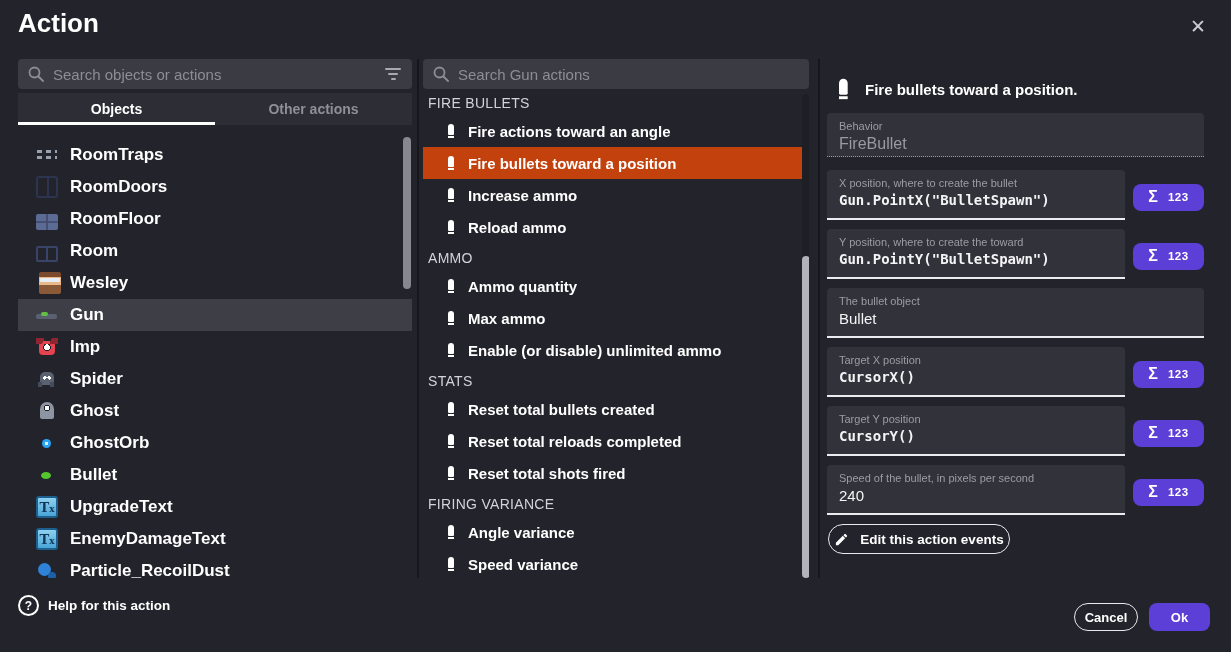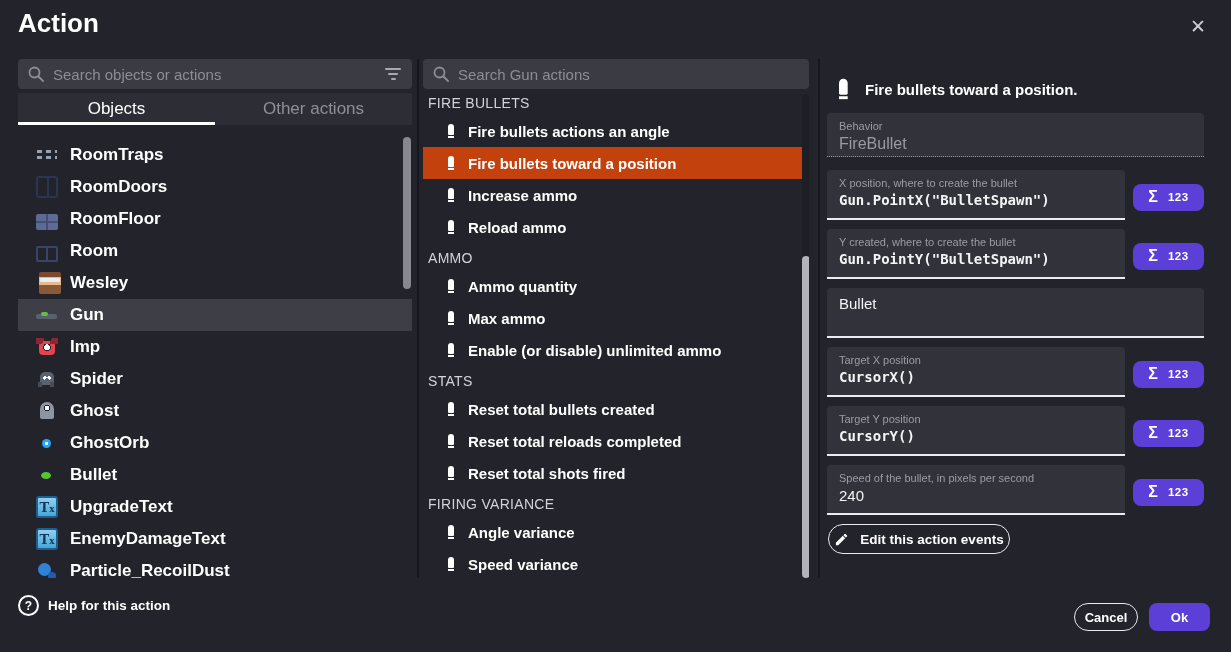--- a/index.html
+++ b/index.html
@@ -30,21 +30,21 @@
   .searchbar input { flex:1; background:transparent; border:none; outline:none;
                      color:#e8e8ee; font-size:15px; font-family:"Liberation Sans",sans-serif; }
   .searchbar input::placeholder { color:#8d8d96; opacity:1; }
   .filter { display:flex; flex-direction:column; gap:3px; align-items:center; width:18px; cursor:pointer; }
   .filter i { display:block; height:2px; background:#a9a9b2; border-radius:1px; }
   .filter i:nth-child(1){ width:16px; } .filter i:nth-child(2){ width:10px; } .filter i:nth-child(3){ width:5px; }
 
   
   .tabs { display:flex; margin-top:4px; height:32px; background:#2d2d35; }
   .tab { flex:1; display:flex; align-items:center; justify-content:center;
-         font-size:17px; font-weight:400; color:#8f8f98; cursor:pointer; position:relative; }
+         font-size:14px; font-weight:700; color:#8f8f98; cursor:pointer; position:relative; }
   .tab.active { color:#fff; }
   .tab.active::after { content:""; position:absolute; left:0; right:0; bottom:0; height:3px; background:#fff; }
 
   
   .obj-list { margin-top:14px; }
   .obj-row { height:32px; display:flex; align-items:center; padding-left:18px; gap:12px; cursor:pointer; }
   .obj-row.selected { background:#3e3e47; }
   .obj-row .name { font-size:17px; font-weight:700; color:#fff; }
 
   .oicon { width:22px; height:22px; flex:0 0 22px; position:relative; }
@@ -232,21 +232,21 @@
       <input placeholder="Search Gun actions" style="">
     </div>
     <div class="groups" id="actionGroups">
         <div class="group">
           <div class="ghead">FIRE BULLETS</div>
           <div class="act-row">
             <div class="bicon">
               <div class="b1"></div>
               <div class="b2"></div>
             </div>
-            <div class="lbl">Fire bullets actions an angle</div>
+            <div class="lbl">Fire actions toward an angle</div>
           </div>
           <div class="act-row selected">
             <div class="bicon">
               <div class="b1"></div>
               <div class="b2"></div>
             </div>
             <div class="lbl">Fire bullets toward a position</div>
           </div>
           <div class="act-row">
             <div class="bicon">
@@ -355,30 +355,31 @@
             <div class="flabel">X position, where to create the bullet</div>
             <div class="fvalue mono">Gun.PointX("BulletSpawn")</div>
           </div>
           <button class="sigma">
             <span class="sg">Σ</span>
             <span class="n">123</span>
           </button>
         </div>
         <div class="frow mb9">
           <div class="field">
-            <div class="flabel">Y created, where to create the bullet</div>
+            <div class="flabel">Y position, where to create the toward</div>
             <div class="fvalue mono">Gun.PointY("BulletSpawn")</div>
           </div>
           <button class="sigma">
             <span class="sg">Σ</span>
             <span class="n">123</span>
           </button>
         </div>
         <div class="frow mb9">
           <div class="field full">
+            <div class="flabel">The bullet object</div>
             <div class="fvalue">Bullet</div>
           </div>
         </div>
         <div class="frow mb9">
           <div class="field">
             <div class="flabel">Target X position</div>
             <div class="fvalue mono">CursorX()</div>
           </div>
           <button class="sigma">
             <span class="sg">Σ</span>

